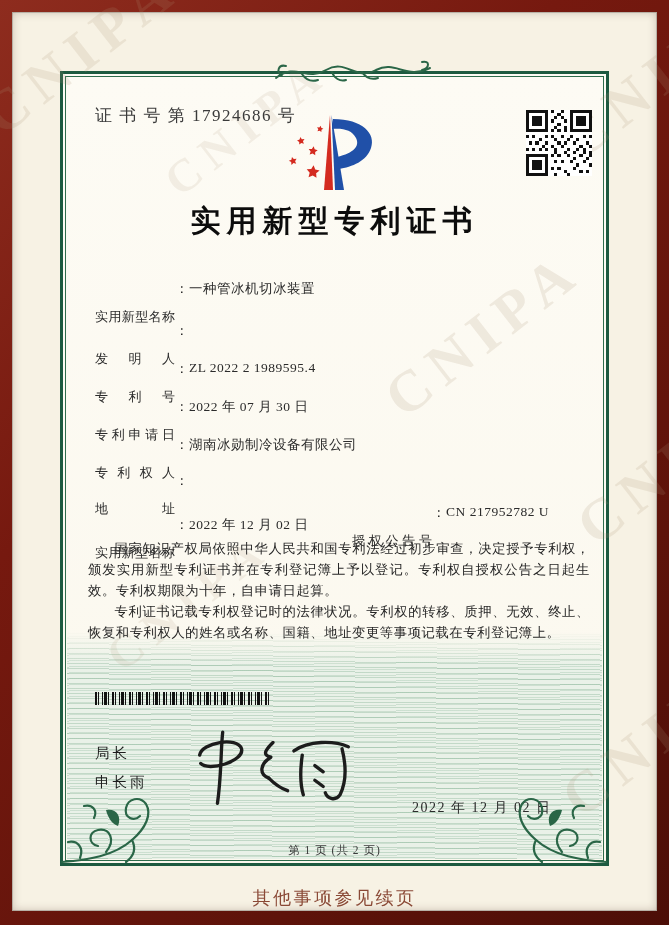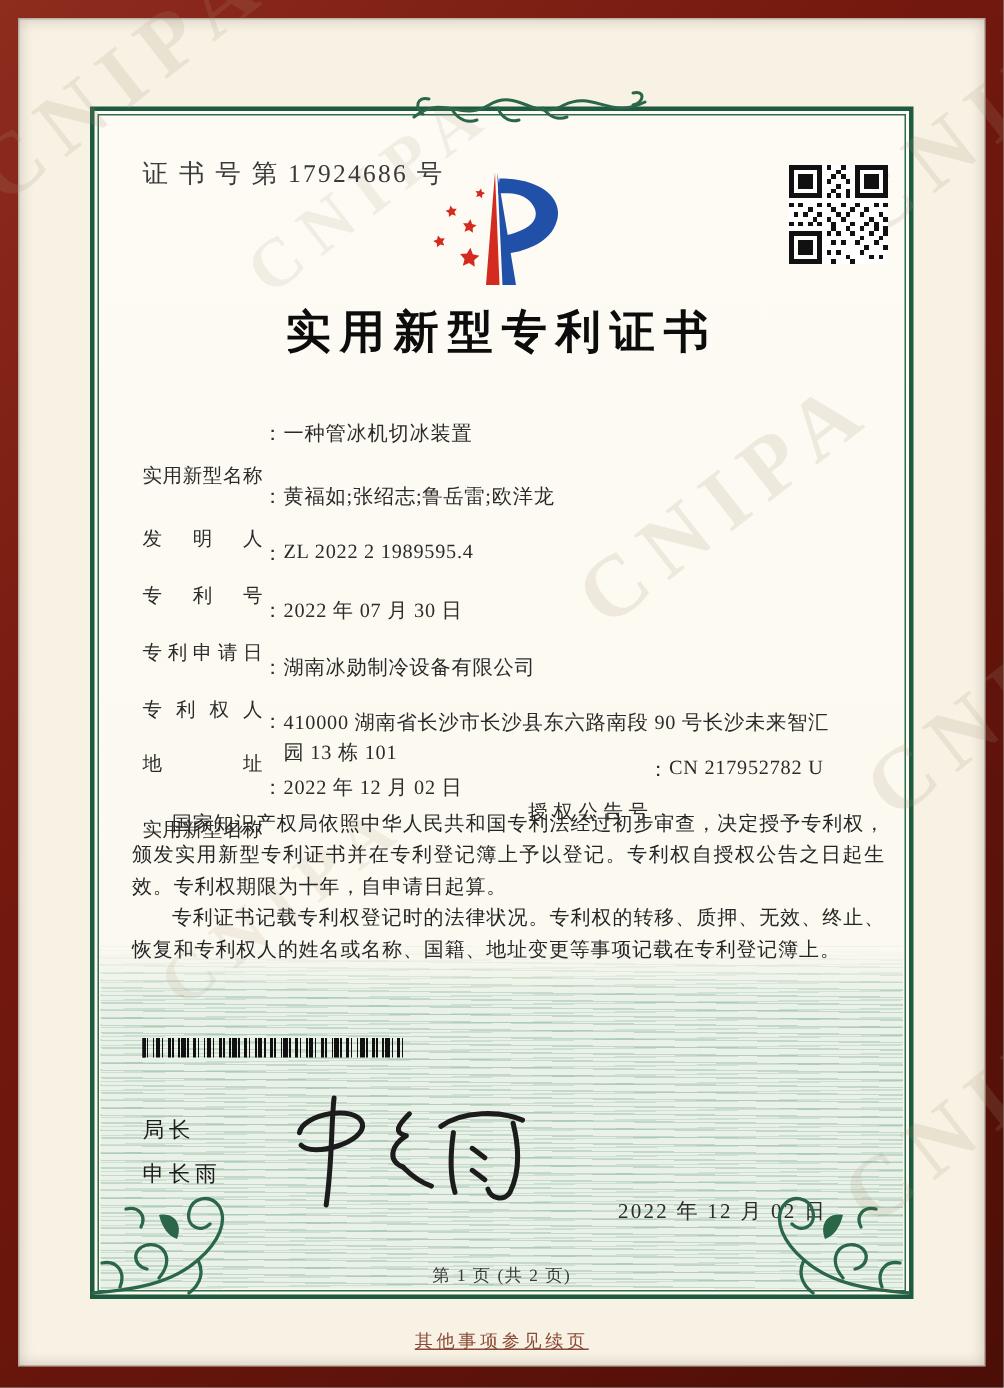--- a/index.html
+++ b/index.html
@@ -41,21 +41,21 @@
   
   .content{position:absolute;inset:0;z-index:3;}
   .cert-no{position:absolute;left:95px;top:104px;font-size:17px;letter-spacing:1.5px;color:#3a3a3a;}
   .logo{position:absolute;left:283px;top:110px;width:106px;height:88px;}
   .qr{position:absolute;left:526px;top:110px;width:66px;height:66px;}
   .title{position:absolute;left:0;right:0;top:201px;text-align:center;
     font-size:30px;font-weight:bold;letter-spacing:6px;color:#0c0c0c;}
   .row{position:absolute;left:95px;display:flex;align-items:flex-start;font-size:13.5px;color:#2b2b2b;}
   .lbl{display:inline-block;width:80px;font-size:13px;text-align:justify;text-align-last:justify;flex:none;margin-top:28px;}
   .colon{display:inline-block;width:14px;flex:none;}
-  .val{letter-spacing:.5px;}
+  .val{letter-spacing:.5px;text-align:center;}
   .val.wrap{width:376px;line-height:20px;}
   .row.r1{top:280px}.row.r2{top:322px}.row.r3{top:360px}.row.r4{top:398px}
   .row.r5{top:436px}.row.r6{top:472px}.row.r7{top:516px}
   .row.r7b{left:352px;top:504px}
   .paras{position:absolute;left:88px;top:538px;width:502px;font-size:13.3px;line-height:21px;
     letter-spacing:.6px;text-align:justify;color:#262626;}
   .paras p{margin:0;text-indent:2em;}
   .barcode{
     position:absolute;left:95px;top:692px;width:176px;height:13px;
     background-image:
@@ -67,22 +67,22 @@
         #111 9px 12px, transparent 12px 13px,
         #111 13px 14px, transparent 14px 17px);
   }
   .signer{position:absolute;left:95px;top:744px;font-family:"Liberation Sans","DejaVu Sans",sans-serif;
     font-size:14.5px;font-weight:400;letter-spacing:3px;color:#1d1d1d;}
   .signer div{margin-bottom:10px;}
   .sig{position:absolute;left:185px;top:718px;width:178px;height:92px;}
   .issue-date{position:absolute;left:412px;top:799px;font-size:14px;letter-spacing:1.5px;color:#2b2b2b;}
   .page-info{position:absolute;left:0;right:0;top:843px;text-align:center;font-size:11.5px;
     letter-spacing:1px;color:#3a3a3a;}
-  .footer-note{position:absolute;left:0;right:0;top:886px;text-align:center;font-size:12px;
-    letter-spacing:2.5px;color:#8a4936;z-index:3;text-decoration:underline;}
+  .footer-note{position:absolute;left:0;right:0;top:886px;text-align:center;font-size:18px;
+    letter-spacing:2.5px;color:#8a4936;z-index:3;}
   
   .orn{position:absolute;z-index:4;pointer-events:none;}
   .orn.top-vine{left:272px;top:56px;width:164px;height:36px;}
   .orn.bl{left:60px;top:760px;width:104px;height:104px;transform:scaleX(-1);}
   .orn.br{left:504px;top:760px;width:104px;height:104px;}
 </style>
 </head>
 <body>
 
 <div class="frame">
@@ -150,41 +150,39 @@
     <div class="title">实用新型专利证书</div>
 
     <div class="row r1">
       <span class="lbl">实用新型名称</span>
         <span class="colon">：</span>
         <span class="val">一种管冰机切冰装置</span>
     </div>
     <div class="row r2">
       <span class="lbl">发明人</span>
         <span class="colon">：</span>
-        <span class="val">黄福如;张绍志;鲁岳雷;欧洋龙</span>
     </div>
     <div class="row r3">
       <span class="lbl">专利号</span>
         <span class="colon">：</span>
         <span class="val">ZL 2022 2 1989595.4</span>
     </div>
     <div class="row r4">
       <span class="lbl">专利申请日</span>
         <span class="colon">：</span>
         <span class="val">2022 年 07 月 30 日</span>
     </div>
     <div class="row r5">
       <span class="lbl">专利权人</span>
         <span class="colon">：</span>
         <span class="val">湖南冰勋制冷设备有限公司</span>
     </div>
     <div class="row r6">
       <span class="lbl">地址</span>
         <span class="colon">：</span>
-        <span class="val wrap">410000 湖南省长沙市长沙县东六路南段 90 号长沙未来智汇园 13 栋 101</span>
     </div>
     <div class="row r7">
       <span class="lbl">实用新型名称</span>
         <span class="colon">：</span>
         <span class="val">2022 年 12 月 02 日</span>
     </div>
     <div class="row r7b">
       <span class="lbl">授权公告号</span>
         <span class="colon">：</span>
         <span class="val">CN 217952782 U</span>

